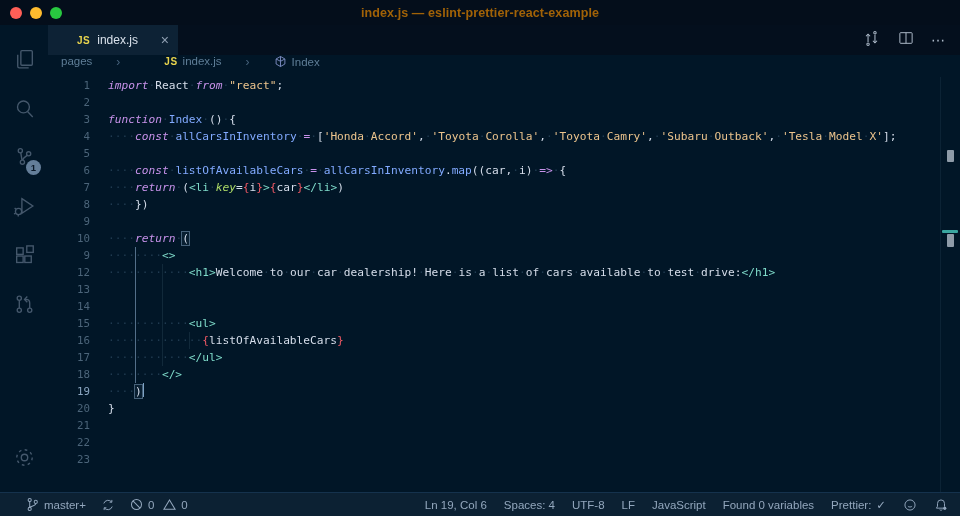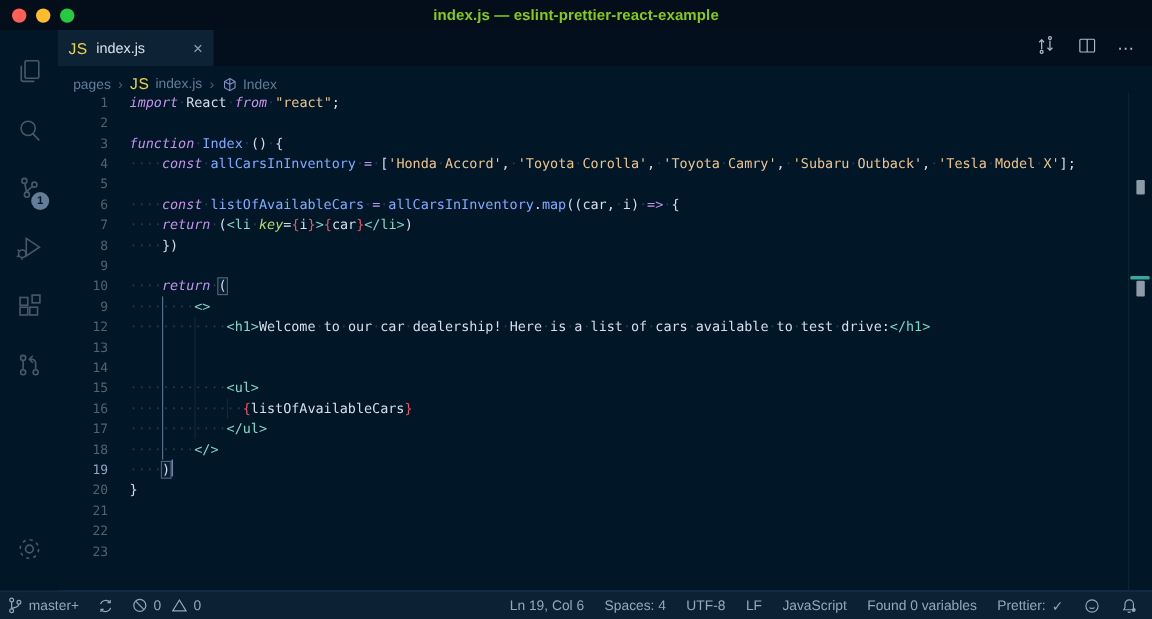--- a/index.html
+++ b/index.html
@@ -3,47 +3,47 @@
 <meta charset="utf-8">
 <style>
   * { margin:0; padding:0; box-sizing:border-box; }
   html,body { width:960px; height:516px; overflow:hidden; background:#010d1a; }
   .window { width:960px; height:516px; position:relative; font-family:"Liberation Sans",sans-serif; background:#011627; display:flex; flex-direction:column; }
 
   
   .titlebar { height:25px; background:#040e1b; display:flex; align-items:center; position:relative; flex:0 0 auto; }
   .traffic { display:flex; gap:8px; margin-left:10px; }
   .tl { width:12px; height:12px; border-radius:50%; }
-  .title { position:absolute; left:0; right:0; text-align:center; font-size:12.5px; font-weight:600; color:#84cc16; letter-spacing:.1px; }
+  .title { position:absolute; left:0; right:0; text-align:center; font-size:12.5px; font-weight:600; color:#a16207; letter-spacing:.1px; }
 
   
   .main { flex:1 1 auto; display:flex; min-height:0; }
 
   
   .activitybar { width:48px; background:#011627; display:flex; flex-direction:column; align-items:center; padding-top:10px; position:relative; flex:0 0 auto; }
   .ab-icon { width:48px; height:49px; display:flex; align-items:center; justify-content:center; color:#45586c; position:relative; cursor:pointer; }
   .ab-icon svg { stroke:currentColor; fill:none; stroke-width:1.3; }
   .ab-badge { position:absolute; right:7px; bottom:7px; min-width:15px; height:15px; border-radius:50%; background:#647e99; color:#0a1827; font-size:9.5px; font-weight:700; display:flex; align-items:center; justify-content:center; }
   .ab-gear { position:absolute; bottom:10px; left:0; }
 
   
   .editorcol { flex:1 1 auto; display:flex; flex-direction:column; min-width:0; }
 
   
   .tabstrip { height:30px; background:#040f1d; display:flex; align-items:stretch; flex:0 0 auto; }
   .tab { width:130px; background:#0d2235; display:flex; align-items:center; padding:0 9px; gap:7px; cursor:pointer; }
   .tab-label { color:#d9e1eb; font-size:12px; flex:1 1 auto; }
-  .jsbadge { color:#e8d44d; font-weight:400; font-size:13px; letter-spacing:.5px; }
+  .jsbadge { color:#e8d44d; font-weight:700; font-size:10px; letter-spacing:.5px;margin-left:20px; }
   .tab-close { color:#90a0b3; font-size:14px; line-height:1; cursor:pointer; }
   .tab-actions { margin-left:auto; display:flex; align-items:center; gap:16px; padding-right:14px; color:#aebbca; }
   .tab-actions svg { stroke:currentColor; fill:none; stroke-width:1.2; }
   .more-dots { font-size:14px; letter-spacing:1px; color:#aebbca; cursor:pointer; }
 
   
-  .breadcrumbs { height:22px; background:#011627; display:flex; align-items:flex-end; padding-left:13px; gap:6px; font-size:11.5px; color:#5f7e97; flex:0 0 auto; }
+  .breadcrumbs { height:22px; background:#011627; display:flex; align-items:flex-start; padding-left:13px; gap:24px; font-size:11.5px; color:#5f7e97; flex:0 0 auto; }
   .bc-item { display:flex; align-items:center; gap:5px; cursor:pointer; }
   .bc-sep { color:#46627b; font-size:12px; }
 
   
   .codearea { position:relative; flex:1 1 auto; overflow:hidden; cursor:text; font-family:"DejaVu Sans Mono","Liberation Mono",monospace; font-size:11.2px; }
   .cl { display:flex; height:17px; line-height:17px; white-space:pre; }
   .ln { width:42px; flex:0 0 auto; text-align:right; color:#4b6479; font-size:10.8px; user-select:none; }
   .lc { margin-left:18px; color:#d6deeb; }
   .ln.cur { color:#8ba6c1; }
 
@@ -60,21 +60,21 @@
   .caret { display:inline-block; width:1.5px; height:14px; background:#7ea2c4; vertical-align:-2px; margin-left:1px; }
 
   .guide { position:absolute; width:1px; background:rgba(95,126,151,.18); }
   .guide.active { background:rgba(128,160,190,.65); }
 
   .overview-line { position:absolute; top:0; bottom:0; right:19px; width:1px; background:rgba(95,126,151,.13); }
   .ov-mark { position:absolute; border-radius:1px; }
 
   
   .statusbar { height:24px; background:#0c2133; border-top:1px solid #15324d; display:flex; align-items:center; font-size:11.5px; color:#93a7bd; flex:0 0 auto; }
-  .sb-left { display:flex; align-items:center; gap:15px; padding-left:6px; }
+  .sb-left { display:flex; align-items:center; gap:15px; padding-left:26px; }
   .sb-right { margin-left:auto; display:flex; align-items:center; gap:17px; padding-right:12px; }
   .sb-item { display:flex; align-items:center; gap:5px; cursor:pointer; white-space:nowrap; }
   .sb-item svg { stroke:currentColor; fill:none; stroke-width:1.1; }
   .bell-dot { fill:#93a7bd; stroke:none; }
 </style>
 </head>
 <body>
 
 <div class="window">
 

